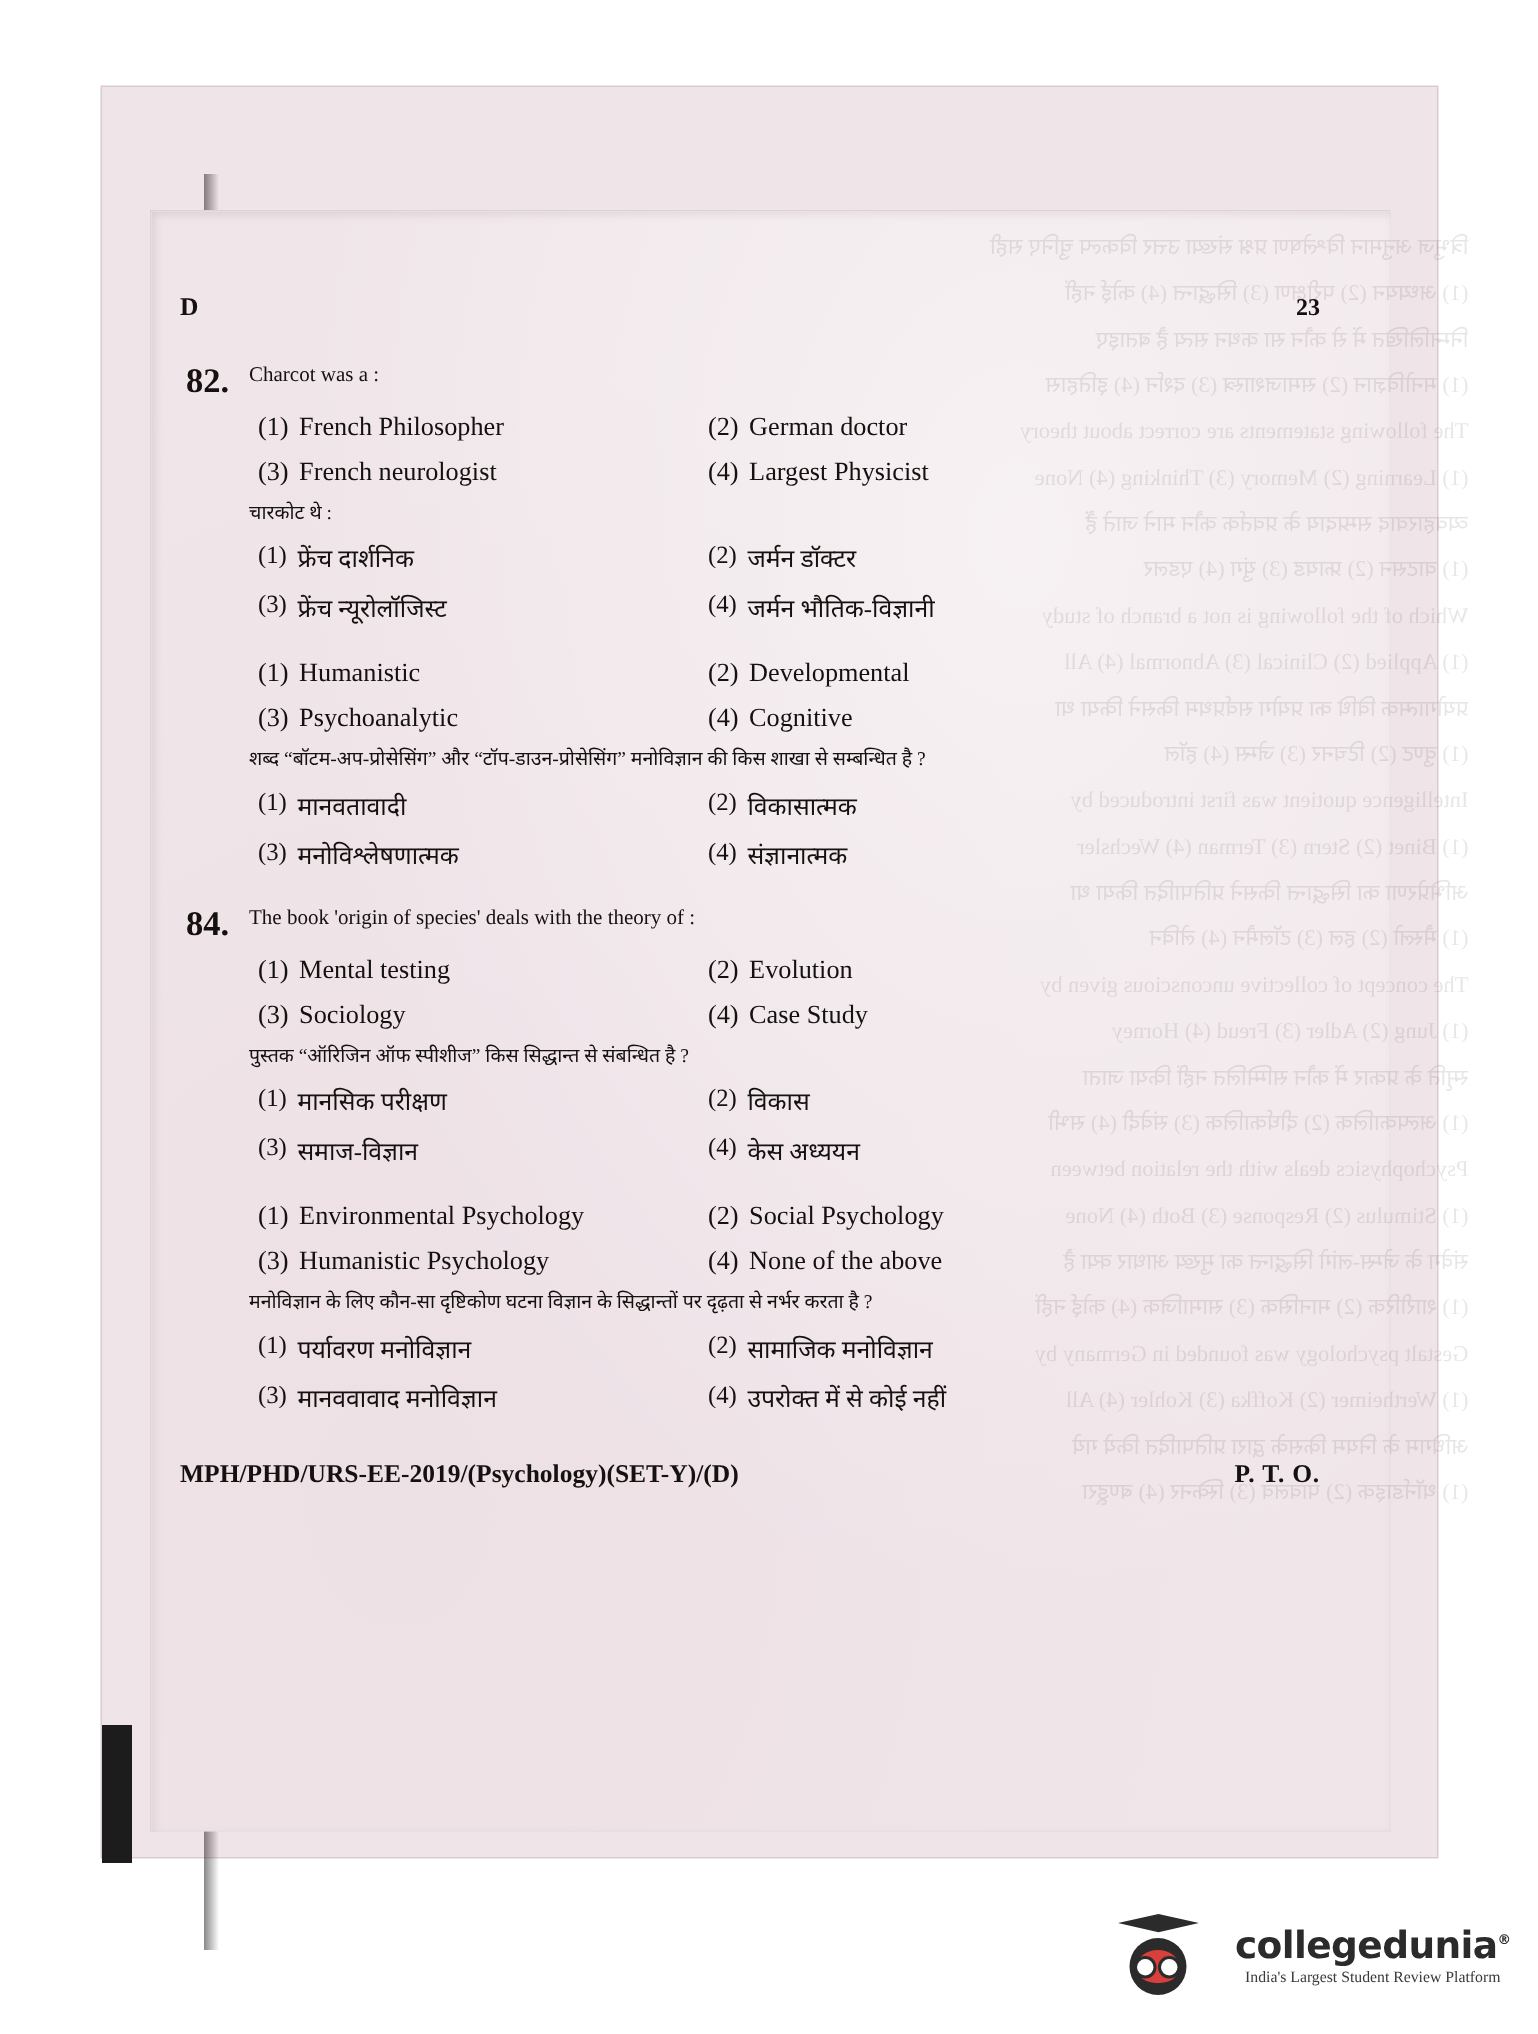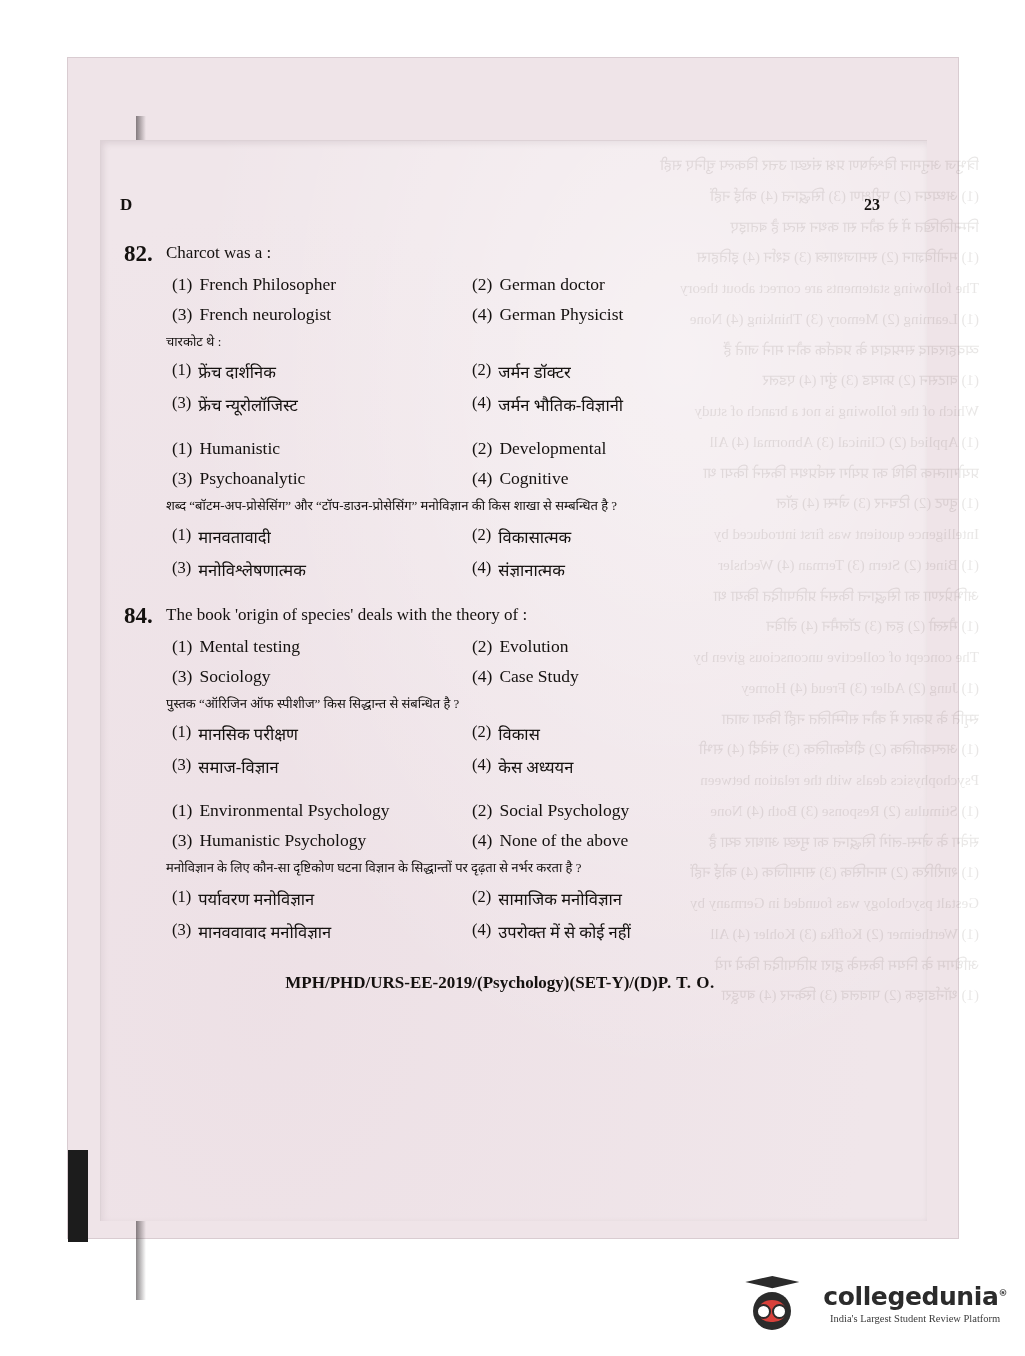--- a/index.html
+++ b/index.html
@@ -91,21 +91,21 @@
   .q-num {
     width: 42px;
     flex: 0 0 42px;
     font-weight: bold;
     font-size: 23px;
     text-align: left;
     padding-left: 4px;
   }
   .q-text {
     flex: 1;
-    font-size: 17px;
+    font-size: 14px;
     line-height: 1.45;
     text-align: justify;
   }
   .q-text.hi {
     font-size: 13px;
     line-height: 1.65;
     margin-top: 6px;
   }
   .opts {
     margin-left: 42px;
@@ -120,21 +120,21 @@
     display: flex;
     gap: 7px;
     padding-left: 10px;
   }
   .opts.hi .opt { font-size: 16.5px; }
   .opt .mark { flex: 0 0 auto; }
 
   
   .footer {
     display: flex;
-    justify-content: center;
+    justify-content: space-between;
     align-items: baseline;
     margin-top: 30px;
     font-weight: bold;
     font-size: 17px;
   }
   .footer .pto { letter-spacing: 0.5px; font-family: Liberation Serif, serif; }
 
   
   .ghost {
     position: absolute;
@@ -283,21 +283,21 @@
       <div class="opt">
           <span class="mark">(2)</span>
           <span>German doctor</span>
         </div>
       <div class="opt">
           <span class="mark">(3)</span>
           <span>French neurologist</span>
         </div>
       <div class="opt">
           <span class="mark">(4)</span>
-          <span>German Physicist</span>
+          <span>Largest Physicist</span>
         </div>
     </div>
     <div class="q-row">
       <div class="q-num"></div>
       <div class="q-text hi">चारकोट थे :</div>
     </div>
     <div class="opts hi">
       <div class="opt">
           <span class="mark">(1)</span>
           <span>फ्रेंच दार्शनिक</span>

